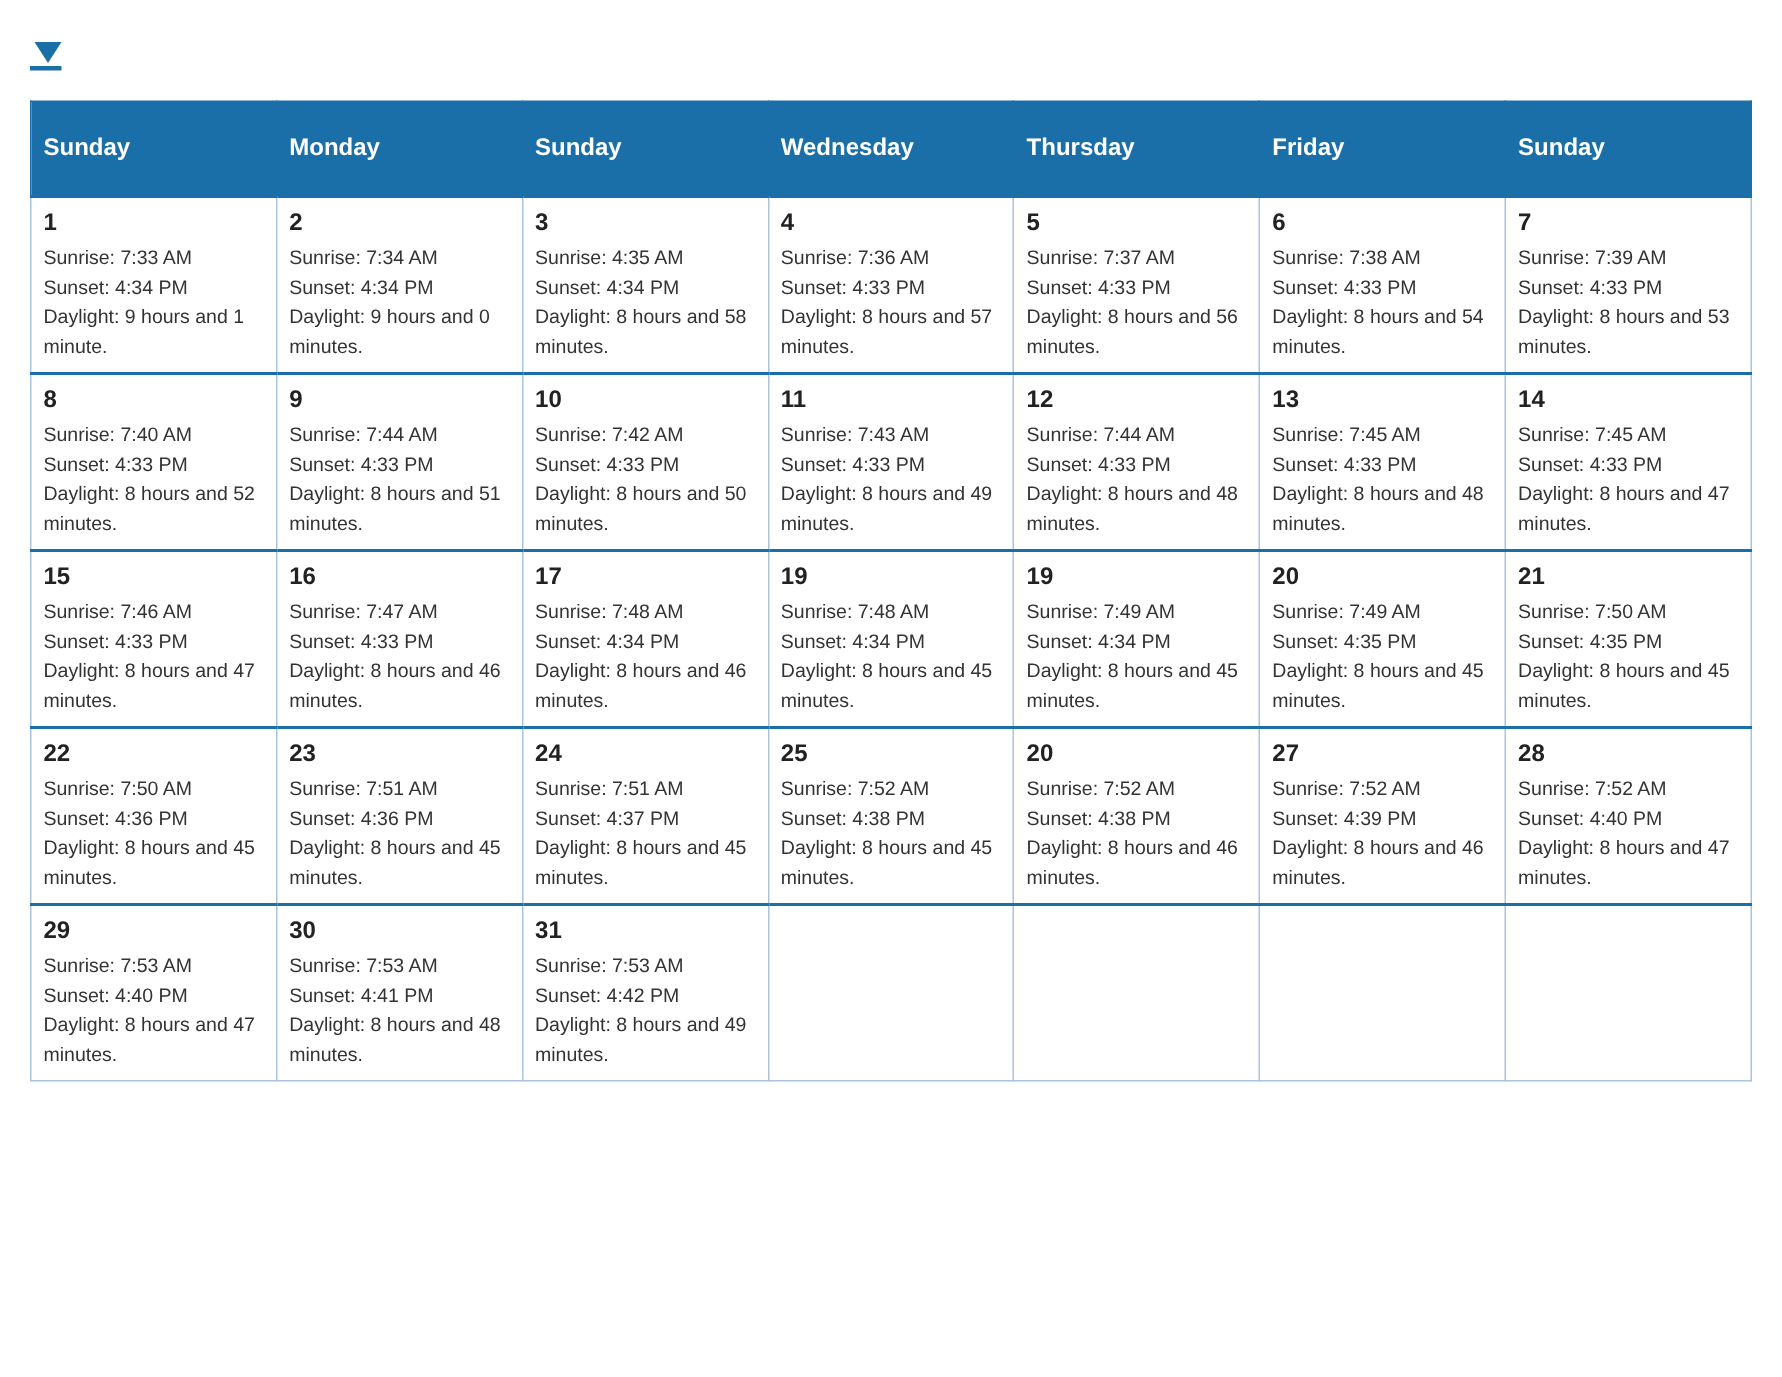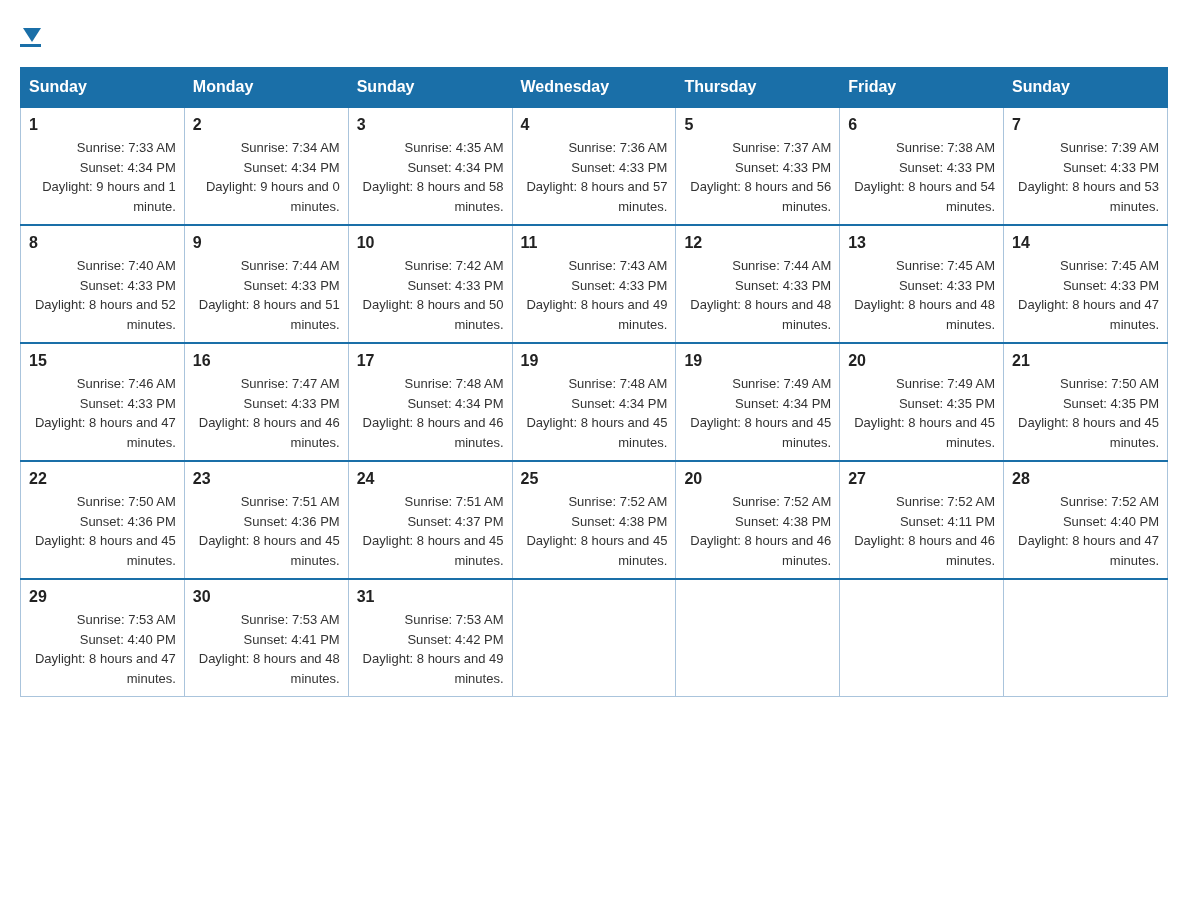--- a/index.html
+++ b/index.html
@@ -44,21 +44,21 @@
     .calendar-table {
       width: 100%;
       border-collapse: collapse;
       border: 1px solid #1a6fa8;
     }
     .calendar-table th {
       background: #1a6fa8;
       color: #fff;
       font-size: 16px;
       font-weight: bold;
-      padding: 10px 8px;
+      padding: 22px 8px;
       text-align: left;
       border: 1px solid #1a6fa8;
       margin-top: 29px;
     }
     .calendar-table td {
       vertical-align: top;
       padding: 8px;
       border: 1px solid #aac4dc;
       width: calc(100% / 7);
       font-size: 13px;
@@ -70,21 +70,20 @@
       font-size: 16px;
       font-weight: bold;
       color: #222;
       display: block;
       margin-bottom: 4px;
     }
     .day-info {
       font-size: 13px;
       color: #333;
       line-height: 1.5;
-      text-align: right;
     }
     .empty-cell {
       background: #f9f9f9;
     }
     .week-row td {
       border-top: 2px solid #1a6fa8;
     }
   </style>
 </head>
 <body>
@@ -331,21 +330,21 @@
         <div class="day-info">
           <span>Sunrise: 7:52 AM</span><br>
           <span>Sunset: 4:38 PM</span><br>
           <span>Daylight: 8 hours and 46 minutes.</span>
         </div>
       </td>
         <td>
         <span class="day-number">27</span>
         <div class="day-info">
           <span>Sunrise: 7:52 AM</span><br>
-          <span>Sunset: 4:11 PM</span><br>
+          <span>Sunset: 4:39 PM</span><br>
           <span>Daylight: 8 hours and 46 minutes.</span>
         </div>
       </td>
         <td>
         <span class="day-number">28</span>
         <div class="day-info">
           <span>Sunrise: 7:52 AM</span><br>
           <span>Sunset: 4:40 PM</span><br>
           <span>Daylight: 8 hours and 47 minutes.</span>
         </div>

